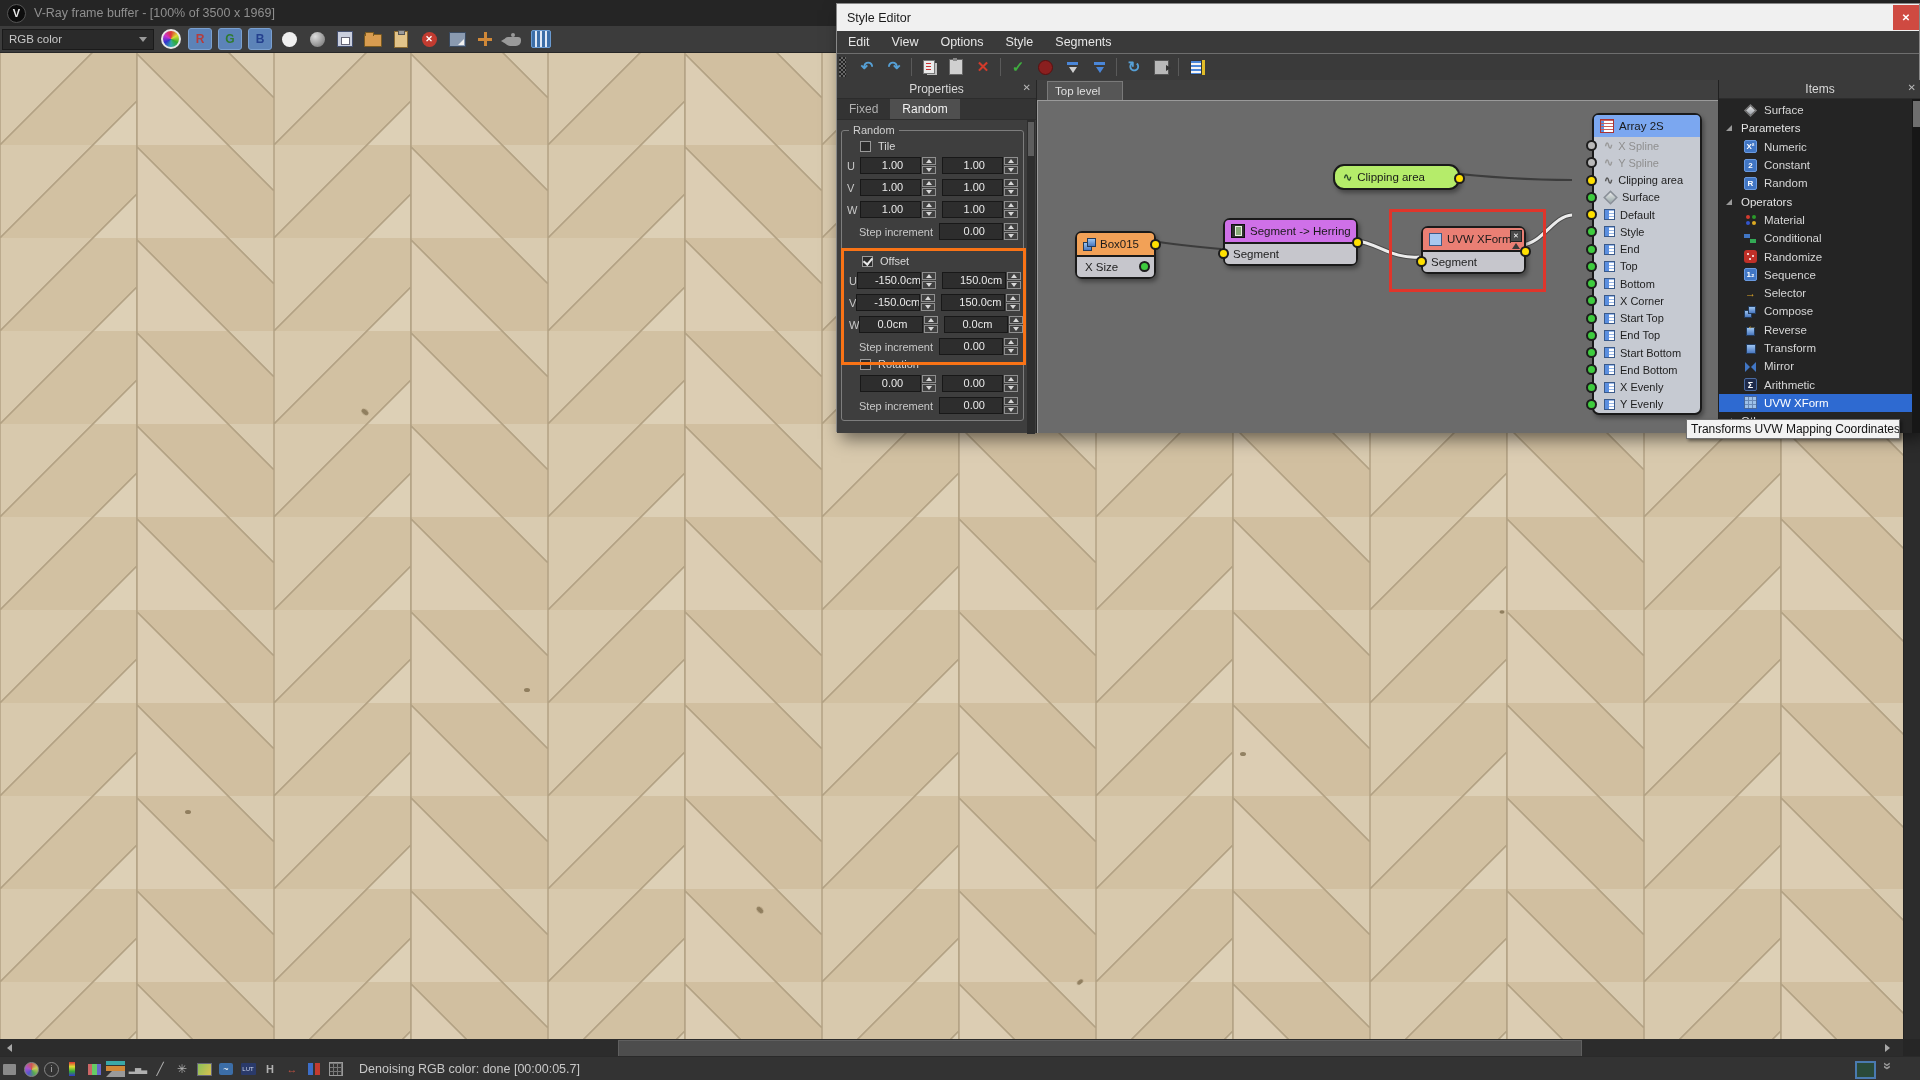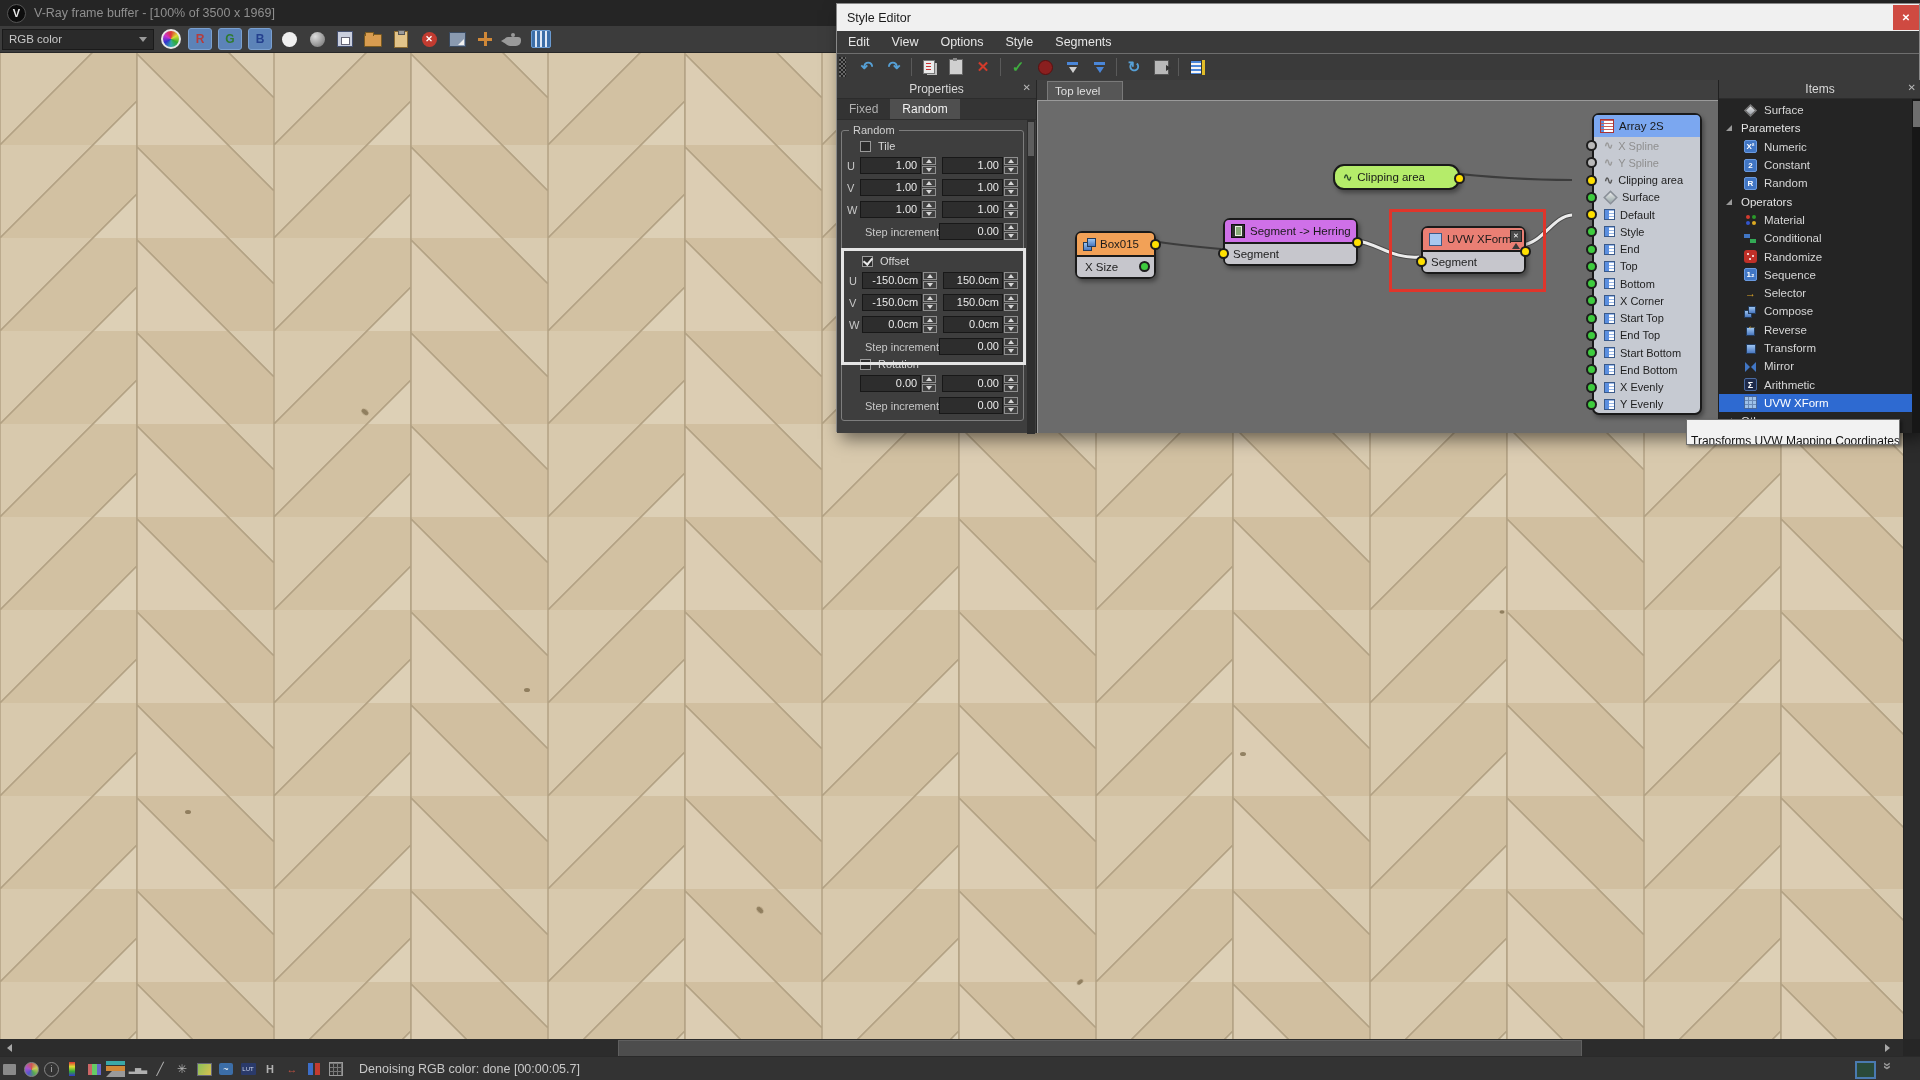--- a/index.html
+++ b/index.html
@@ -105,29 +105,29 @@
   #prop-thumb{position:absolute;left:1px;top:2px;width:6px;height:34px;background:#5e5e5e}
   .group{border:1px solid #7d7d7d;border-radius:3px;margin:10px 12px 0 4px;padding:0 5px 6px;position:relative}
   .group-title{position:absolute;top:-7px;left:7px;background:#3e3e3e;padding:0 4px;font-size:11px;color:#cfcfcf}
   .cbrow{display:flex;align-items:center;margin:9px 0 2px 13px;font-size:11px;color:#d8d8d8}
   .cb{width:11px;height:11px;background:#2b2b2b;border:1px solid #9a9a9a;margin-right:7px;position:relative;box-sizing:border-box}
   .cb.on::before{content:"";position:absolute;left:2px;top:-1px;width:4px;height:7px;border:solid #e8e8e8;border-width:0 2px 2px 0;transform:rotate(40deg)}
   .prow{display:flex;align-items:center;margin:5px 0 0}
   .axis{width:14px;font-size:11px;color:#c8c8c8}
   .spin{display:flex;width:79px;height:17px;margin-right:6px}
   .spin:last-child{margin-right:0}
-  .spin .f{flex:1;background:#2d2d2d;border:1px solid #181818;color:#eaeaea;font-size:11px;text-align:right;padding:0 3px;line-height:15px;overflow:hidden;white-space:nowrap}
+  .spin .f{flex:1;background:#2d2d2d;border:1px solid #181818;color:#eaeaea;font-size:11px;text-align:right;padding:0 17px;line-height:15px;overflow:hidden;white-space:nowrap}
   .sb{width:14px;margin-left:1px;display:flex;flex-direction:column;gap:1px}
   .sb span{flex:1;background:#404040;border:1px solid #909090;display:flex;align-items:center;justify-content:center;box-sizing:border-box}
   .sb span::before{content:"";border-left:3px solid transparent;border-right:3px solid transparent}
   .sb .u::before{border-bottom:4px solid #d8d8d8}
   .sb .d::before{border-top:4px solid #d8d8d8}
   .steprow{display:flex;justify-content:flex-end;align-items:center;margin:5px 0 0}
-  .steprow .lbl{font-size:11px;color:#c8c8c8;margin-right:0}
-  .redframe{border:3px solid #e5e5e5;margin:8px -8px -11px -6px;padding:0 5px 7px;position:relative;z-index:3}
+  .steprow .lbl{font-size:11px;color:#c8c8c8;margin-right:6px}
+  .redframe{border:3px solid #f97316;margin:8px -8px -11px -6px;padding:0 5px 7px;position:relative;z-index:3}
   
   #graphwrap{left:200px;top:76px;width:681px;height:353px;background:#3f3f3f}
   #graph-tab{position:absolute;left:10px;top:1px;width:76px;height:19px;background:#565656;border:1px solid #7a7a7a;border-bottom:none;
     color:#e0e0e0;font-size:11.5px;display:flex;align-items:center;padding-left:7px;box-sizing:border-box}
   #canvas{position:absolute;left:0;top:20px;width:681px;height:333px;background:#6b6b6b;border-top:1px solid #9a9a9a;border-left:1px solid #9a9a9a;box-sizing:border-box;overflow:hidden}
   .node{position:absolute;border:2px solid #1a1a1a;border-radius:7px;box-shadow:2px 3px 4px rgba(0,0,0,.35);font-size:11.5px}
   .node .hd{display:flex;align-items:center;gap:5px;padding:0 6px;height:22px;border-radius:4px 4px 0 0;color:#1a1a1a;white-space:nowrap;overflow:hidden}
   .node .sub{height:20px;background:#c6c6cc;border-top:2px solid #1a1a1a;border-radius:0 0 4px 4px;display:flex;align-items:center;padding:0 8px;color:#222;position:relative}
   .pin{position:absolute;width:11px;height:11px;border-radius:50%;border:2px solid #1d1d1d;box-sizing:border-box;z-index:4}
   .py{background:#ffe000}.pg{background:#3ecc3e}.pgr{background:#b9b9b9}
@@ -190,21 +190,21 @@
     background-image:repeating-linear-gradient(0deg,transparent 0 3px,#6a8ab8 3px 4px),repeating-linear-gradient(90deg,transparent 0 3px,#6a8ab8 3px 4px)}
   #items-scroll{position:absolute;right:0;top:19px;width:9px;height:334px;background:#171717}
   #items-thumb{position:absolute;left:1px;top:2px;width:7px;height:26px;background:#6e6e6e}
   #items-hscroll{position:absolute;left:3px;bottom:3px;width:150px;height:8px;background:#3a3a3a;border-radius:4px}
   #items-hthumb{position:absolute;left:2px;top:1px;width:62px;height:6px;background:#6a6a6a;border-radius:3px}
   
   #wires{position:absolute;left:0;top:0;z-index:2}
   .node{z-index:3}
   
   #tooltip{left:1686px;top:419px;width:214px;height:20px;background:#f2f2f2;border:1px solid #707070;color:#111;
-    font-size:12px;line-height:19px;padding:12px 4px;white-space:nowrap;overflow:hidden;z-index:50;box-shadow:2px 2px 3px rgba(0,0,0,.4);box-sizing:border-box}
+    font-size:12px;line-height:19px;padding:0 4px;white-space:nowrap;overflow:hidden;z-index:50;box-shadow:2px 2px 3px rgba(0,0,0,.4);box-sizing:border-box}
 </style>
 </head>
 <body>
 
 <div class="abs" id="vray-titlebar">
   <div id="vray-logo">V</div>
   <div id="vray-title">V-Ray frame buffer - [100% of 3500 x 1969]</div>
 </div>
 
 <div class="abs" id="vray-toolbar">

